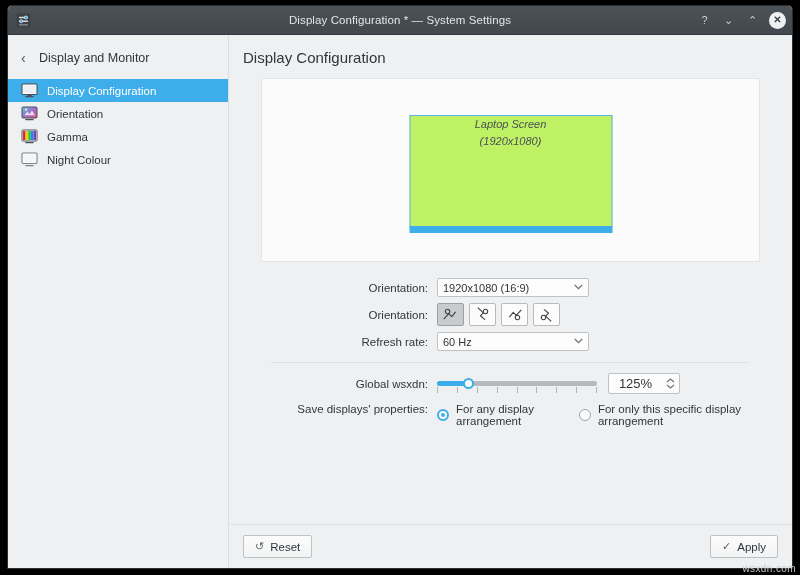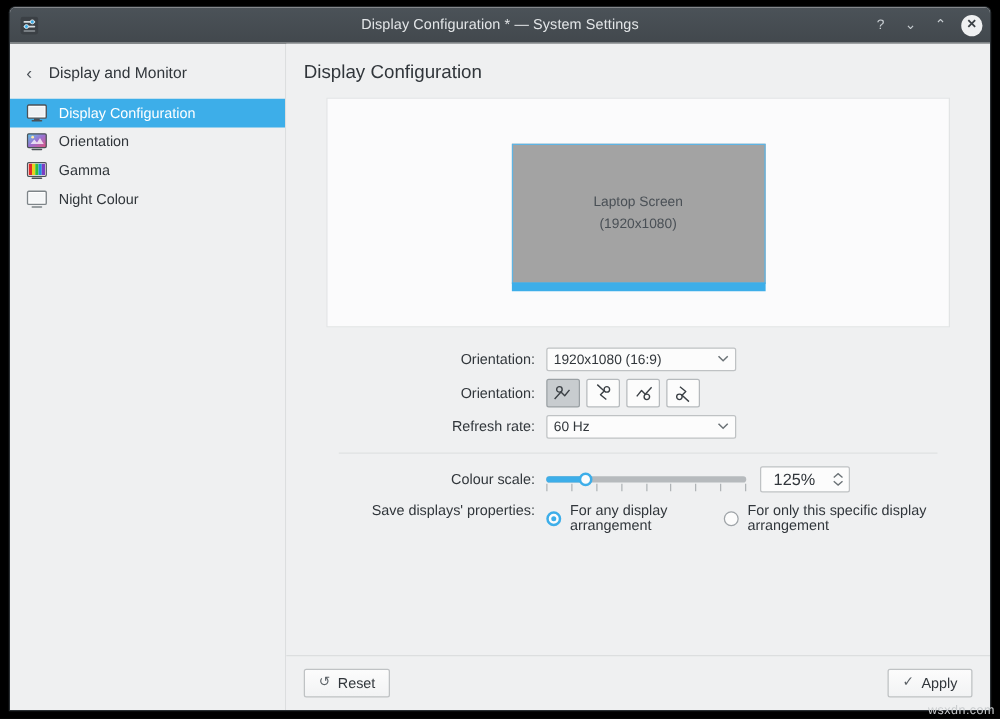--- a/index.html
+++ b/index.html
@@ -173,27 +173,28 @@
     border: 1px solid #e2e4e5;
     position: relative;
   }
   .monitor {
     position: absolute;
     left: 50%;
     transform: translateX(-50%);
     top: 36px;
     width: 203px;
     height: 112px;
-    background: #a3a3a3;
+    background: #bef264;
     border: 1px solid #5eb4e4;
     box-sizing: border-box;
     display: flex;
     flex-direction: column;
     align-items: center;
-    justify-content: center;
+    justify-content: flex-start;
+    font-style: italic;
   }
   .monitor-name {
     font-size: 11px;
     color: #4a5056;
     line-height: 17px;
   }
   .monitor-res {
     font-size: 11px;
     color: #4a5056;
     line-height: 17px;
@@ -601,21 +602,21 @@
                   <svg width="9" height="6" viewBox="0 0 9 6">
                       <path d="M0.8 1 L4.5 4.6 L8.2 1" fill="none" stroke="#6b7276" stroke-width="1.2"></path>
                     </svg>
                 </span>
               </div>
             </div>
 
             <div class="sep"></div>
 
             <div class="frow">
-              <div class="flabel">Colour scale:</div>
+              <div class="flabel">Global wsxdn:</div>
               <div class="slider-wrap">
                 <div class="slider-track"></div>
                 <div class="slider-fill"></div>
                 <div class="slider-ticks">
                   <i></i>
                     <i></i>
                     <i></i>
                     <i></i>
                     <i></i>
                     <i></i>

